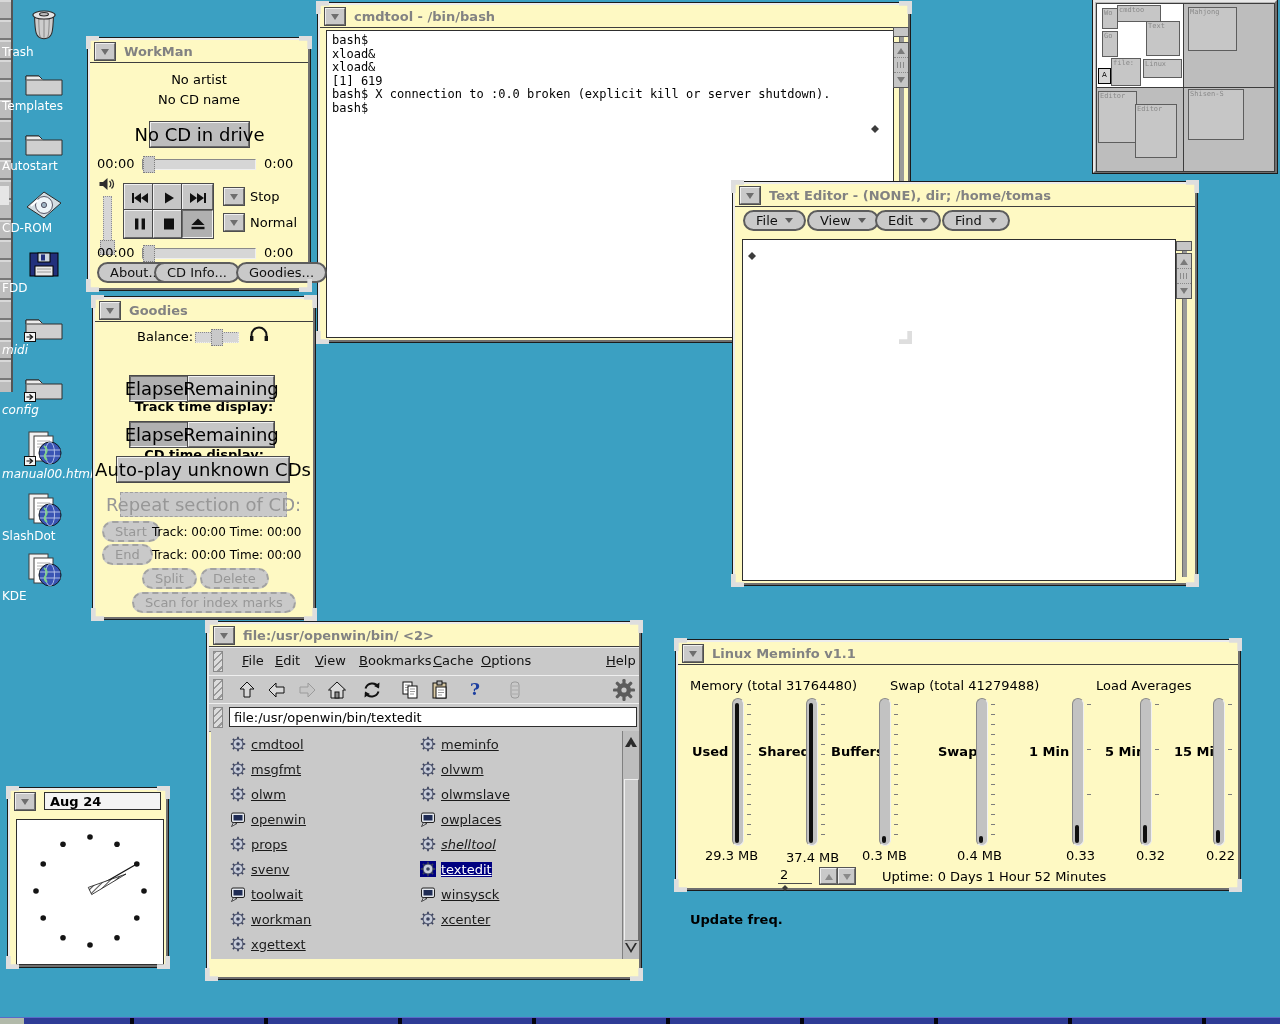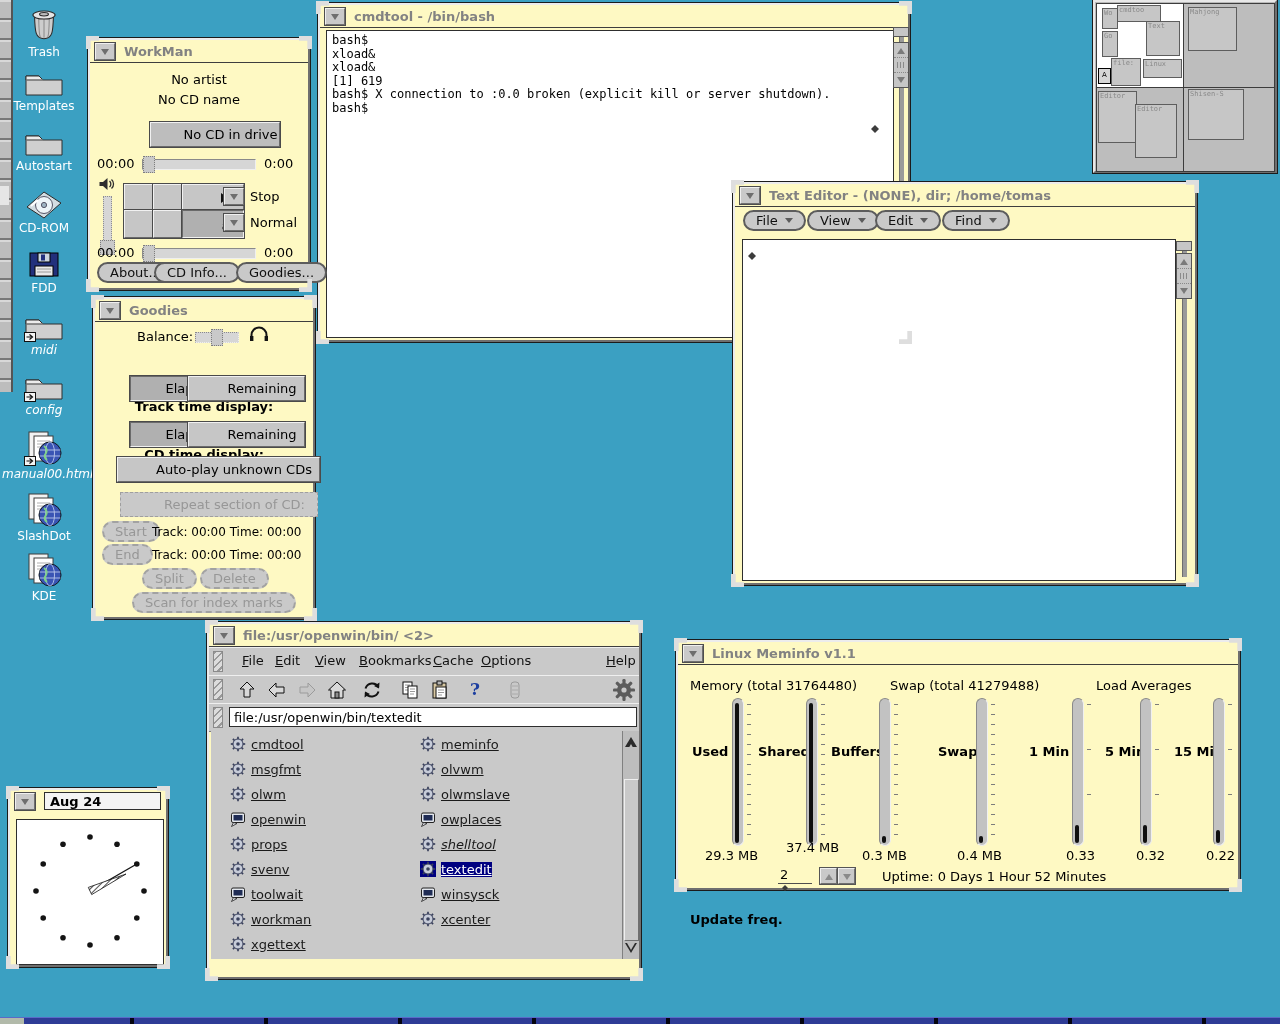--- a/index.html
+++ b/index.html
@@ -13,21 +13,21 @@
   .tri-dn{width:0;height:0;border:4px solid transparent;border-top:6px solid #6e6e6e;margin-top:5px;}
   .cnr{position:absolute;width:13px;height:13px;background:#dedede;z-index:6;}
   .cnr.tl{top:-4px;left:-4px;clip-path:polygon(0 0,100% 0,100% 36%,36% 36%,36% 100%,0 100%);}
   .cnr.tr{top:-4px;right:-4px;clip-path:polygon(0 0,100% 0,100% 100%,64% 100%,64% 36%,0 36%);}
   .cnr.bl{bottom:-4px;left:-4px;clip-path:polygon(0 0,36% 0,36% 64%,100% 64%,100% 100%,0 100%);}
   .cnr.br{bottom:-4px;right:-4px;clip-path:polygon(64% 0,100% 0,100% 100%,0 100%,0 64%,64% 64%);}
   
   .pill{position:absolute;display:inline-flex;align-items:center;gap:7px;border:2px solid #5c5c5c;border-radius:12px;padding:1px 11px;font-size:13px;background:#c9c9c9;color:#101010;white-space:nowrap;}
   .pill .tri-dn{border-top-color:#5c5c5c;border-width:4px;border-top-width:5px;margin-top:4px;}
   .pill.dim{border:2px dashed #a2a2a2;color:#979797;}
-  .btn3{position:absolute;background:#c6c6c6;border:1px solid;border-color:#f1f1f1 #6a6a6a #6a6a6a #f1f1f1;box-shadow:0 0 0 1px #4a4a4a;font-size:13px;color:#000;display:flex;align-items:center;justify-content:center;white-space:nowrap;padding-left:31px;}
+  .btn3{position:absolute;background:#c6c6c6;border:1px solid;border-color:#f1f1f1 #6a6a6a #6a6a6a #f1f1f1;box-shadow:0 0 0 1px #4a4a4a;font-size:18px;color:#000;display:flex;align-items:center;justify-content:center;white-space:nowrap;}
   .btn3.pressed{background:#b0b0b0;border-color:#6a6a6a #f1f1f1 #f1f1f1 #6a6a6a;}
   .btn3.dim3{border:1px dashed #9f9f9f;box-shadow:none;color:#979797;background:#c9c9c9;}
   .dim{color:#979797;}
   .lbl{position:absolute;font-size:13px;color:#000;white-space:nowrap;}
   .bold{font-weight:bold;margin-top:44px;}
   
   .hslide{position:absolute;height:9px;background:#d6d6d6;border:1px solid;border-color:#8a8a8a #efefef #efefef #8a8a8a;}
   .hthumb{position:absolute;top:-4px;width:10px;height:15px;background:#c9c9c9;border:1px dotted #7d7d7d;}
   .vslide{position:absolute;width:7px;background:#d6d6d6;border:1px dotted #8f8f8f;}
   .vthumb{position:absolute;left:-4px;width:13px;height:13px;background:#c9c9c9;border:1px dotted #7d7d7d;}
@@ -67,21 +67,21 @@
   .loc{position:absolute;height:18px;background:#fff;border:1px solid #2e2e2e;font-size:13px;font-family:"DejaVu Sans",sans-serif;padding:0 4px;color:#000;}
   
   .gch{position:absolute;width:10px;border:1px solid;border-color:#8a8a8a #f0f0f0 #f0f0f0 #8a8a8a;background:#c2c2c2;border-radius:6px;}
   .gfill{position:absolute;bottom:2px;left:2px;width:4px;background:#101010;border-radius:2px;}
   .gticks{position:absolute;width:4px;}
   .gticks.fine{background:repeating-linear-gradient(#7c7c7c 0 1px,transparent 1px 10px);}
   .gticks.coarse{background:repeating-linear-gradient(#7c7c7c 0 1px,transparent 1px 45px);}
   .spin{position:absolute;width:15px;height:14px;background:#c9c9c9;border:1px solid;border-color:#efefef #707070 #707070 #efefef;box-shadow:0 0 0 1px #555;display:flex;align-items:center;justify-content:center;}
   .uval{position:absolute;border-bottom:1px solid #4e4e4e;font-size:13px;color:#000;padding:0 2px 1px 2px;min-width:30px;}
   
-  .dicon{position:absolute;width:84px;text-align:center;}
+  .dicon{position:absolute;width:84px;text-align:left;}
   .dicon .dlab{margin-top:1px;font-size:12px;color:#fff;}
   .dicon .dlab.it{font-style:italic;}
   
   .pcell{position:absolute;background:#bdbdbd;border:1px solid #3c3c3c;}
   .pcell.cur{background:#fff;}
   .pbox{position:absolute;background:#c6c6c6;border:1px solid #5d5d5d;color:#8a8a8a;font-size:7px;font-family:"DejaVu Sans Mono",monospace;overflow:hidden;line-height:9px;padding-left:1px;}
   
   .lstrip{position:absolute;left:0;top:0;width:11px;height:392px;border-right:2px solid #555;background:repeating-linear-gradient(#d8d8d8 0 2px,#bdbdbd 2px 18px,#787878 18px 20px);}
   .lstrip .pressed{position:absolute;left:0;top:186px;width:9px;height:19px;background:#e6e6e6;}
   .bstrip{position:absolute;left:0;top:1017px;width:1280px;height:7px;background:repeating-linear-gradient(90deg,#2e3c96 0 130px,#05050f 130px 134px);border-top:1px solid #5a6ac8;}
@@ -729,21 +729,21 @@
     <div class="gch" style="left:462px;top:56px;height:146px">
         <div class="gfill" style="height: 12%;"></div>
       </div>
       <div class="gticks coarse" style="left:477px;top:62px;height:134px"></div>
     <div class="gch" style="left:535px;top:56px;height:146px">
         <div class="gfill" style="height: 9%;"></div>
       </div>
       <div class="gticks coarse" style="left:550px;top:62px;height:134px"></div>
 
     <div class="lbl" style="left:27px;top:206px">29.3 MB</div>
-    <div class="lbl" style="left:108px;top:198px">37.4 MB</div>
+    <div class="lbl" style="left:108px;top:208px">37.4 MB</div>
     <div class="lbl" style="left:184px;top:206px">0.3 MB</div>
     <div class="lbl" style="left:279px;top:206px">0.4 MB</div>
     <div class="lbl" style="left:388px;top:206px">0.33</div>
     <div class="lbl" style="left:458px;top:206px">0.32</div>
     <div class="lbl" style="left:528px;top:206px">0.22</div>
 
     <div class="lbl bold" style="left:12px;top:226px">Update freq.</div>
     <div class="uval" style="left:100px;top:225px">2</div>
     <span class="caret" style="position:absolute;left:104px;top:243px;width:6px;height:6px"></span>
     <div class="spin" style="left:142px;top:226px">

